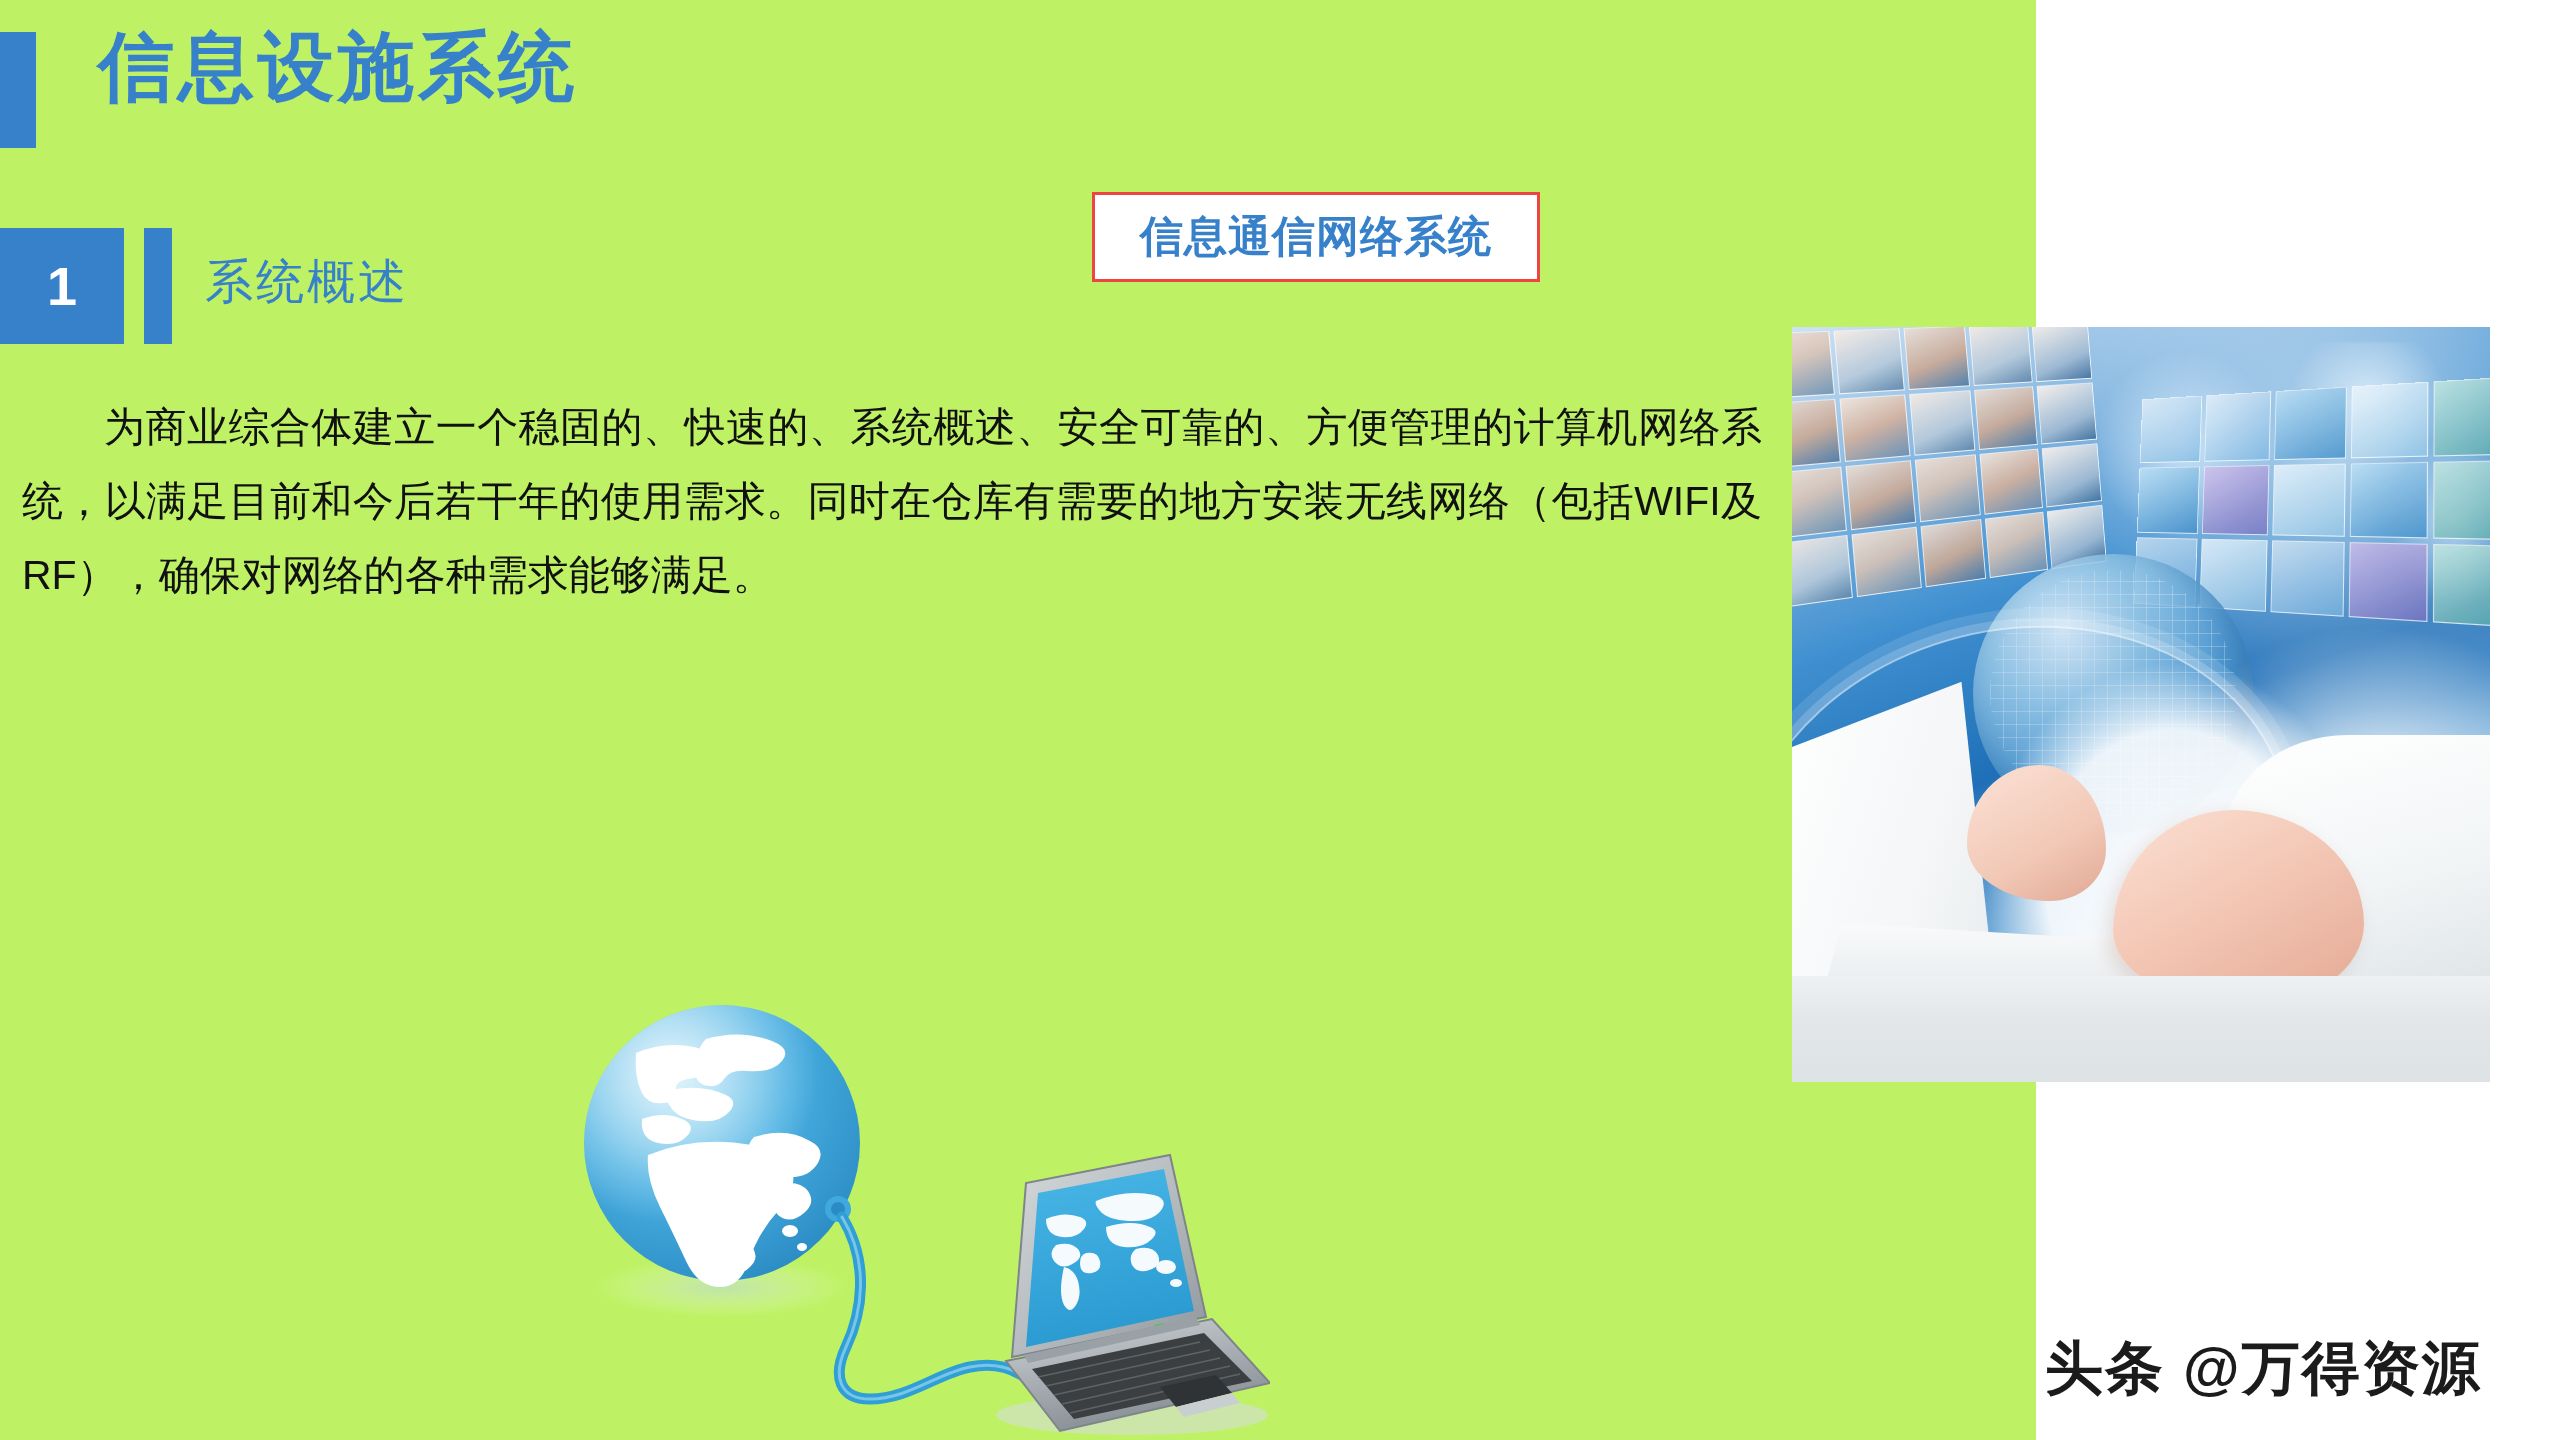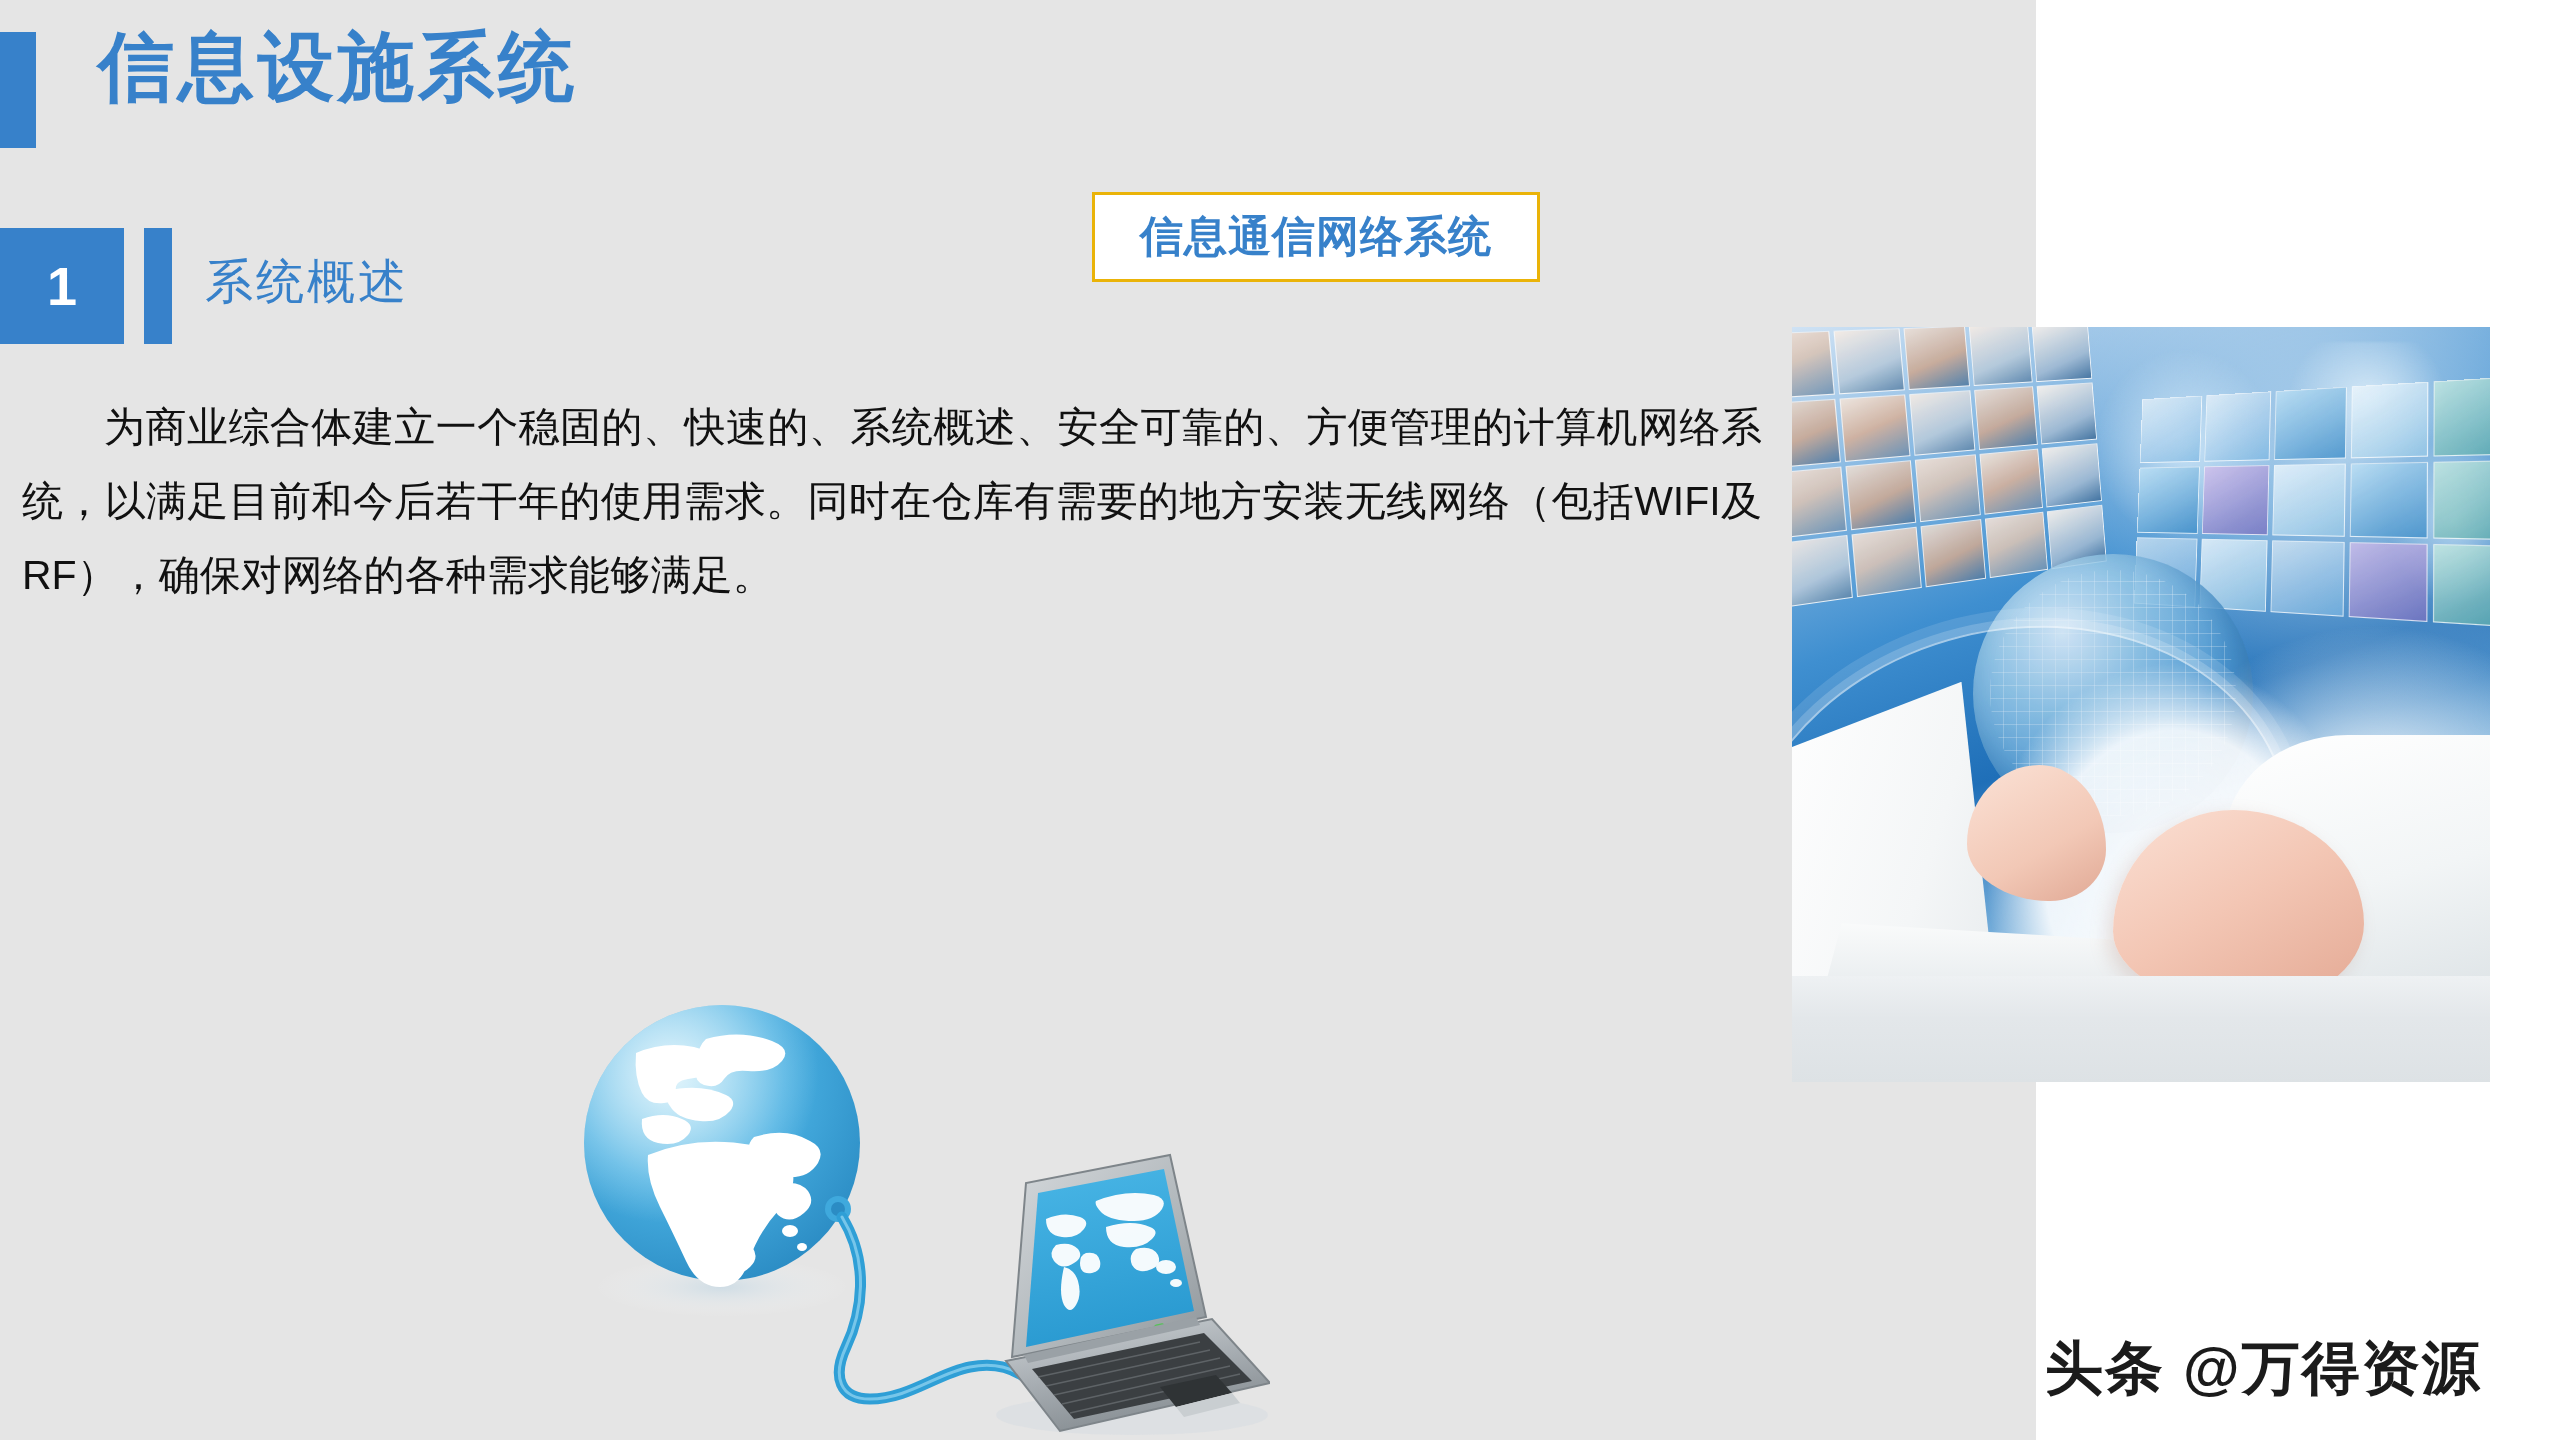--- a/index.html
+++ b/index.html
@@ -5,21 +5,21 @@
   * { box-sizing: border-box; margin: 0; padding: 0; }
   html, body {
     width: 2560px; height: 1440px;
     background: #ffffff;
     font-family: "Liberation Sans", "DejaVu Sans", sans-serif;
     overflow: hidden;
   }
   #slide {
     position: relative;
     width: 2036px; height: 1440px;
-    background: #e5e5e5;
+    background: #bef264;
   }
 
   
   .header-accent-bar {
     position: absolute;
     left: 0px; top: 32px;
     width: 36px; height: 116px;
     background: #3781ca;
   }
   .page-title {
@@ -63,21 +63,21 @@
     color: #3781ca;
     letter-spacing: 3px;
     white-space: nowrap;
   }
 
   
   .boxed-subtitle {
     position: absolute;
     left: 1092px; top: 192px;
     width: 448px; height: 90px;
-    border: 3px solid #eab308;
+    border: 3px solid #ef4444;
     display: flex;
     align-items: center;
     justify-content: center;
     background: #ffffff;
   }
   .boxed-subtitle span {
     font-size: 43px;
     font-weight: bold;
     color: #3781ca;
     letter-spacing: 1px;

